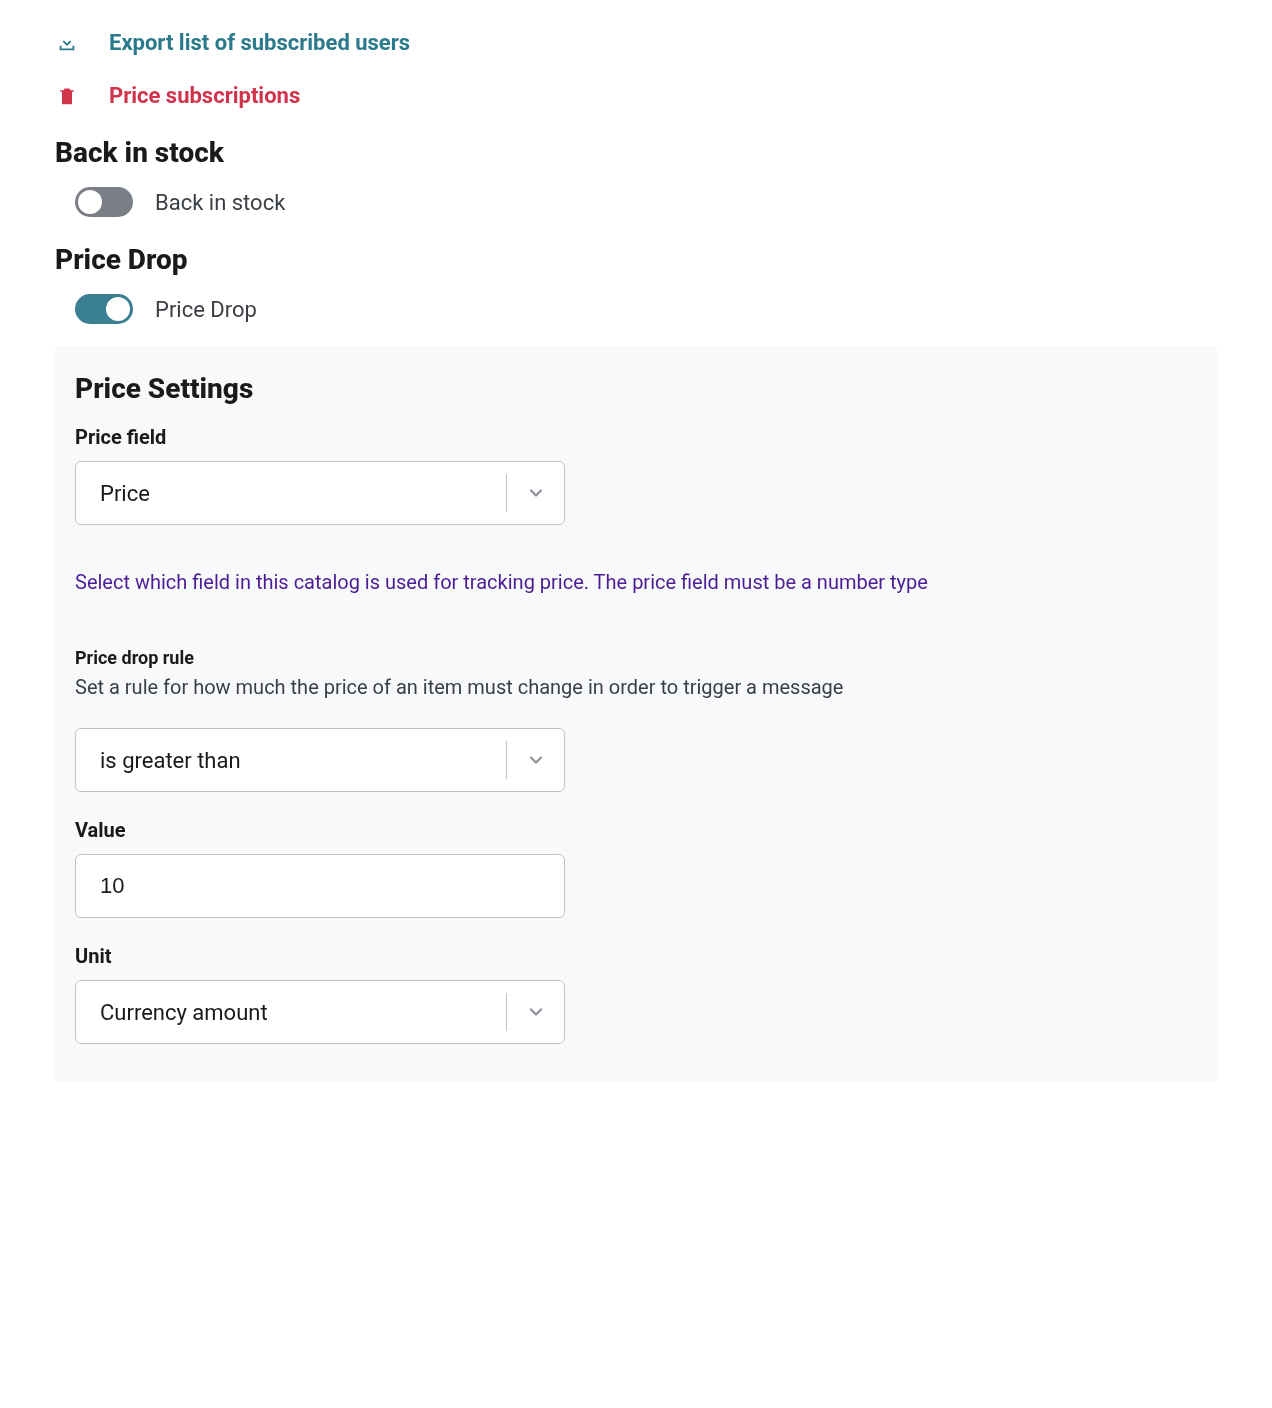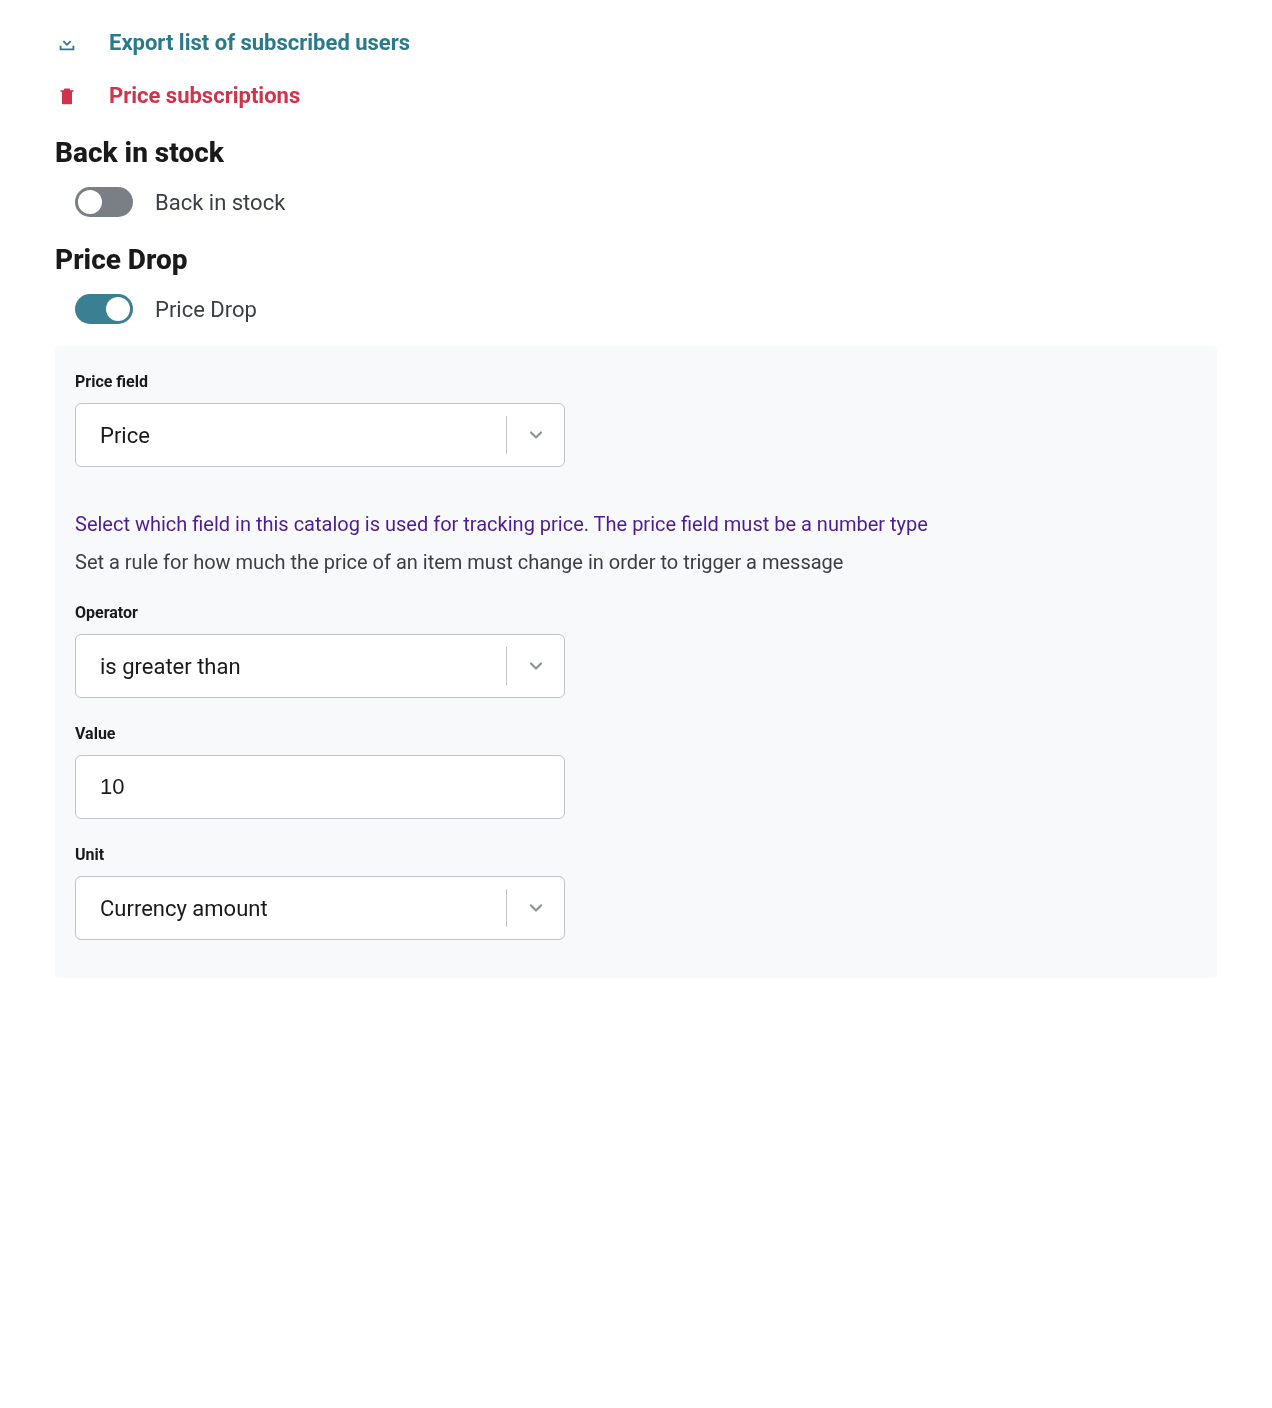--- a/index.html
+++ b/index.html
@@ -88,21 +88,21 @@
     .panel-heading {
       font-size: 28px;
       font-weight: 800;
       color: #1a1a1a;
       margin-bottom: 20px;
     }
     .field-row {
       margin-bottom: 8px;
     }
     .field-label {
-      font-size: 16px;
+      font-size: 20px;
       font-weight: 700;
       color: #1a1a1a;
       margin-bottom: 12px;
     }
     .field-sublabel {
       font-size: 18px;
       font-weight: 700;
       color: #1a1a1a;
       margin-bottom: 4px;
       margin-top: 30px;
@@ -196,38 +196,39 @@
 
 <h2 class="section-heading">Price Drop</h2>
 <div class="toggle-row">
   <div class="toggle on">
     <div class="knob"></div>
   </div>
   <span class="toggle-label">Price Drop</span>
 </div>
 
 <div class="settings-panel">
+  <h3 class="panel-heading">Price Settings</h3>
 
   <div class="field-row">
     <div class="field-label">Price field</div>
     <div class="select-box">
       <span class="select-value">Price</span>
       <span class="select-caret-wrap">
         <svg width="20" height="20" viewBox="0 0 24 24" fill="none" stroke="#8a9199" stroke-width="2.6" stroke-linecap="round" stroke-linejoin="round">
           <polyline points="6 9 12 15 18 9"></polyline>
         </svg>
       </span>
     </div>
     <div class="help-text">Select which field in this catalog is used for tracking price. The price field must be a number type</div>
   </div>
 
+  <div class="field-sublabel" style="margin-top:50px;">Price drop rule</div>
   <div class="field-description">Set a rule for how much the price of an item must change in order to trigger a message</div>
 
   <div class="field-row mt">
-    <div class="field-label">Operator</div>
     <div class="select-box">
       <span class="select-value">is greater than</span>
       <span class="select-caret-wrap">
         <svg width="20" height="20" viewBox="0 0 24 24" fill="none" stroke="#8a9199" stroke-width="2.6" stroke-linecap="round" stroke-linejoin="round">
           <polyline points="6 9 12 15 18 9"></polyline>
         </svg>
       </span>
     </div>
   </div>
 

